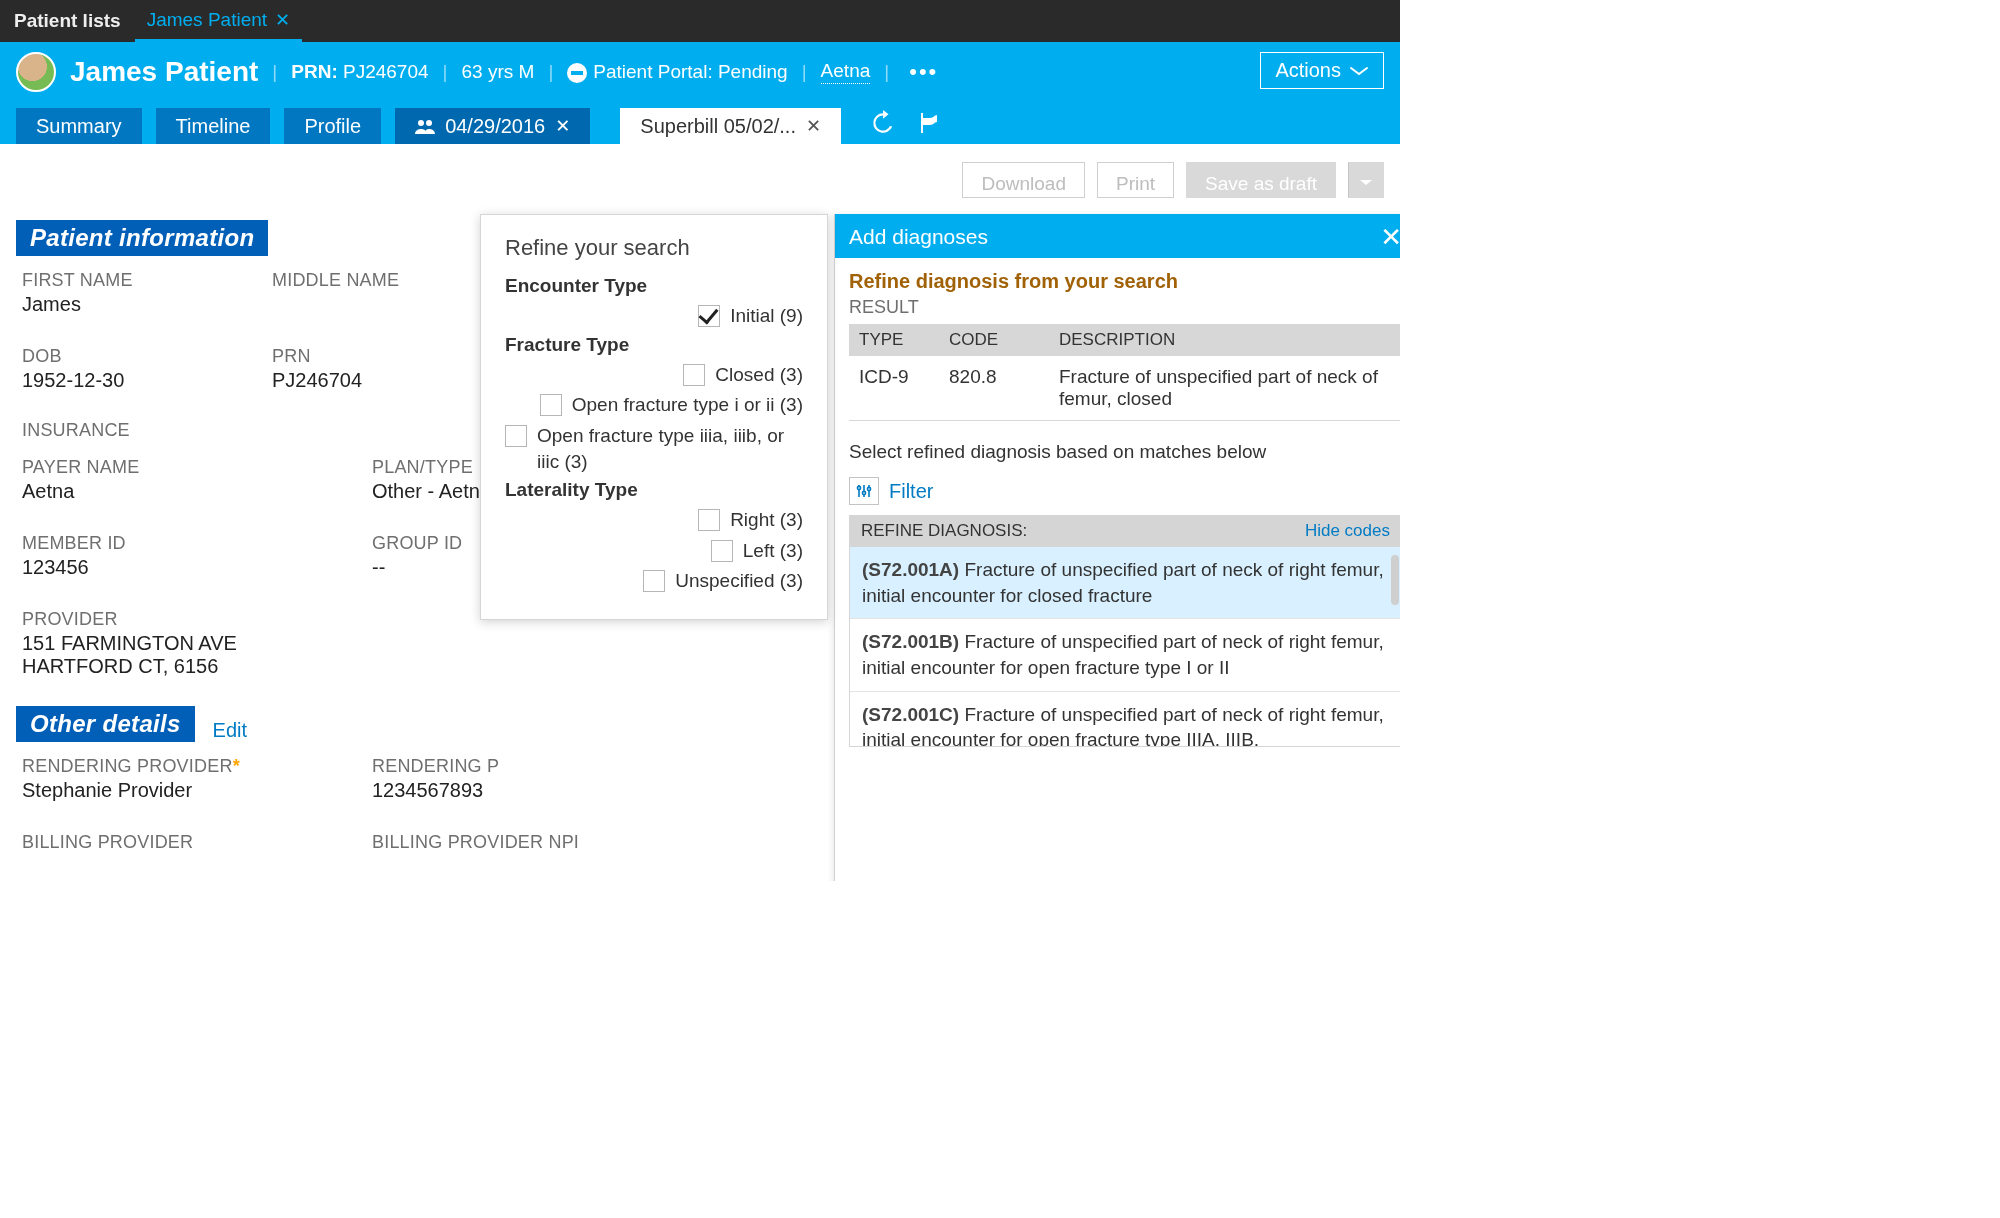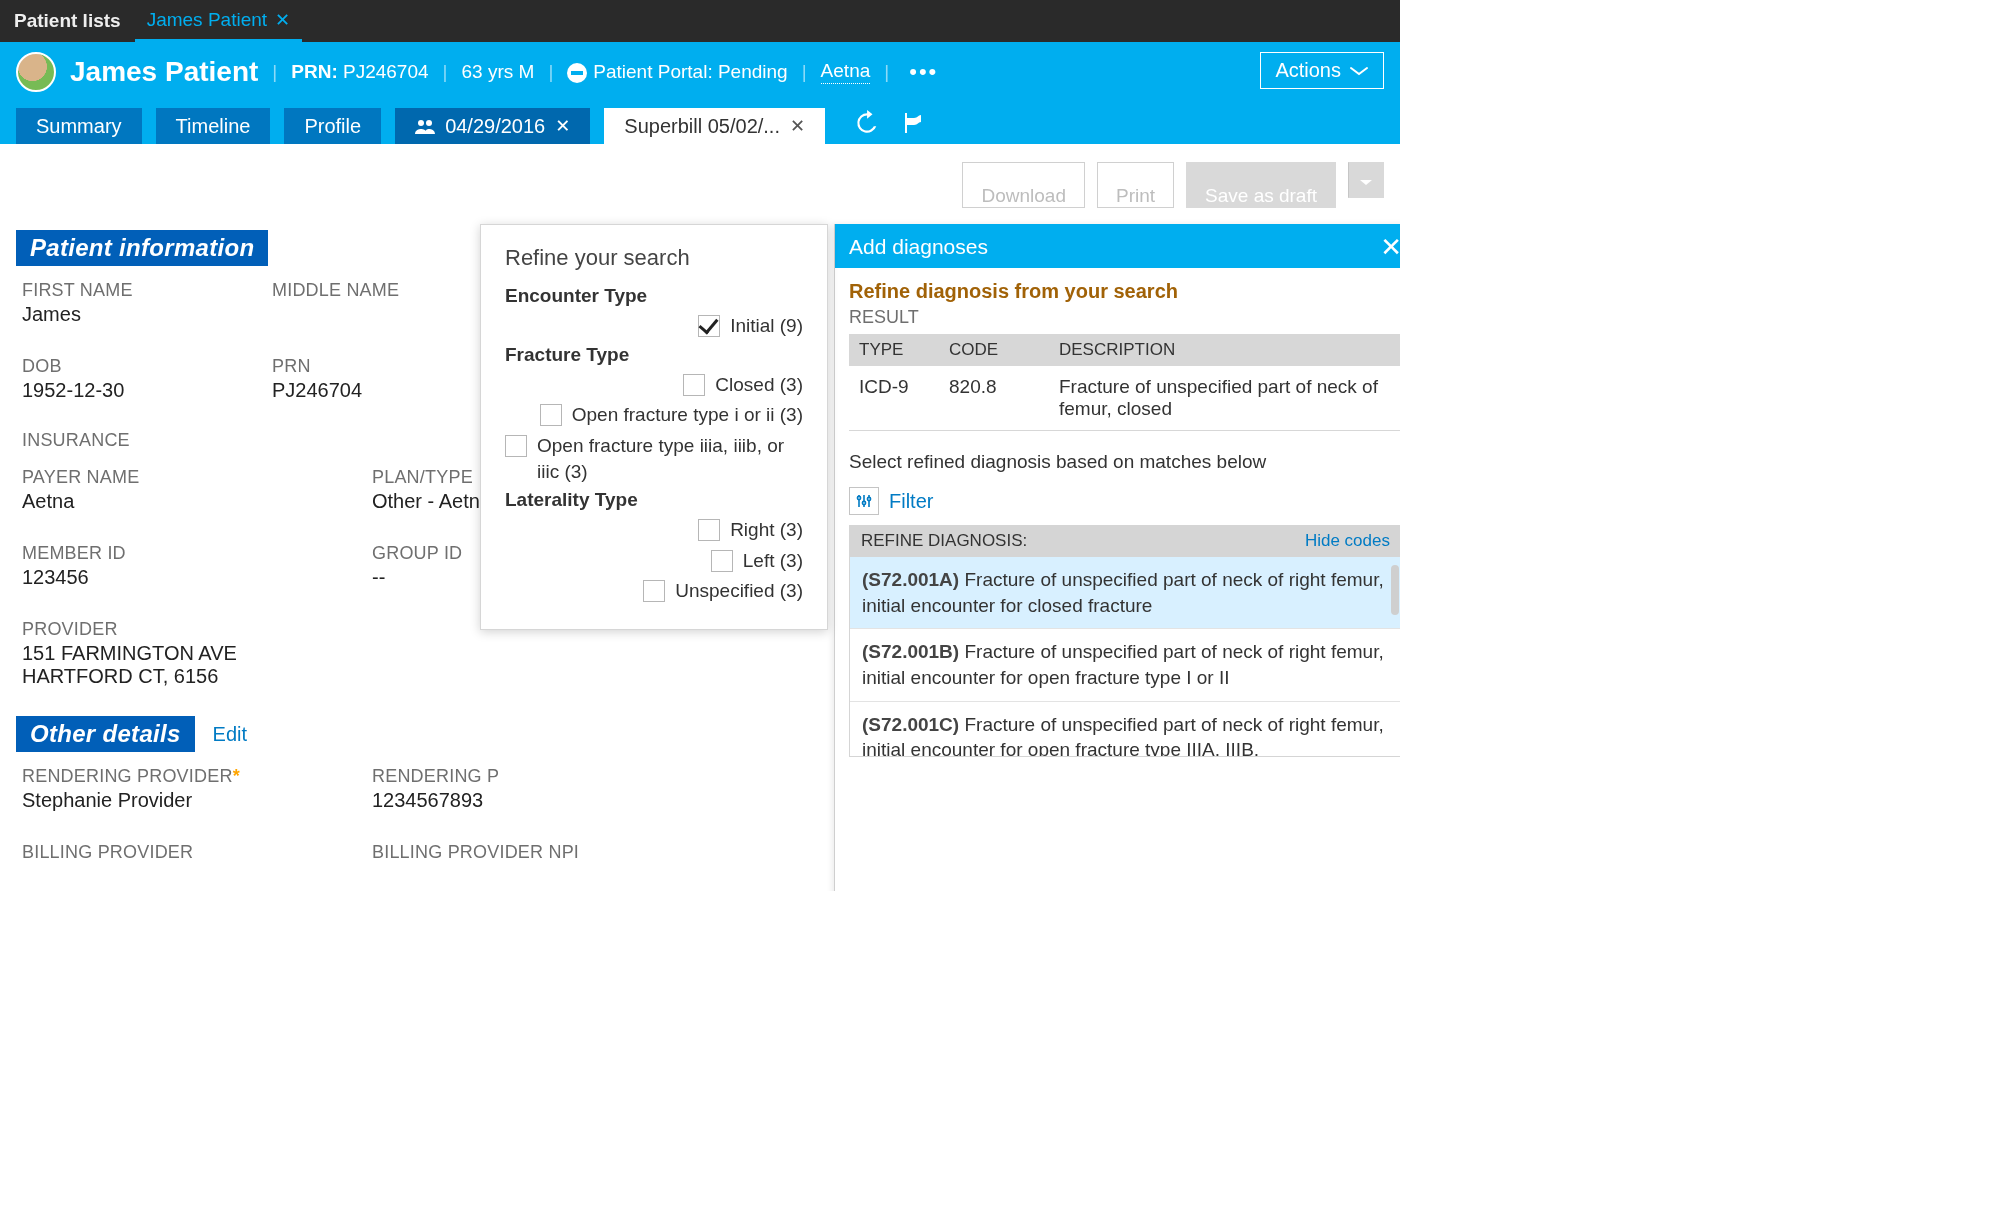--- a/index.html
+++ b/index.html
@@ -21,29 +21,29 @@
   .underline-dotted { border-bottom: 1px dotted #fff; padding-bottom: 1px; }
   .status-icon { display: inline-block; width: 20px; height: 20px; border-radius: 50%; background: #fff; position: relative; vertical-align: middle; margin-right: 6px; }
   .status-icon::after { content:""; position:absolute; left:4px; right:4px; top:8px; height:4px; background:#00aeef; }
   .dots-menu { font-size: 22px; letter-spacing: 2px; padding: 0 6px; cursor: pointer; }
   .actions-btn { position: absolute; right: 16px; top: 10px; border: 1px solid #fff; color: #fff; padding: 6px 14px; font-size: 20px; display: flex; align-items: center; gap: 8px; cursor: pointer; background: transparent;}
   .chevron-down { display:inline-block; border-left:6px solid transparent; border-right:6px solid transparent; border-top:7px solid #fff; transform: scaleY(0.7); }
 
   .subtabs { display: flex; align-items: flex-end; gap: 14px; margin-top: 12px; height: 40px; }
   .subtab { background: #0077c0; color: #fff; padding: 6px 20px; height: 36px; display: flex; align-items: center; gap: 10px; font-size: 20px; cursor:pointer; }
   .subtab.darker { background: #0068ae; }
-  .subtab.active { background: #fff; color: #333; }
+  .subtab.active { background: #fff; color: #333; margin-left: 16px; }
   .subtab .close-x { font-size: 18px; }
   .subtab svg { fill:#fff; }
   .history-icon, .flag-icon { fill:#fff; cursor:pointer; }
   .subtab-icons { display:flex; align-items:center; gap:22px; padding-left:14px; padding-bottom:8px; }
 
   
   .action-row { display:flex; justify-content:flex-end; gap:12px; padding: 18px 16px 22px 16px; }
-  .action-row button { border:1px solid #d0d0d0; background:#fff; color:#bdbdbd; font-size:19px; padding:22px 18px; height:36px; cursor:pointer; font-family:inherit; }
+  .action-row button { border:1px solid #d0d0d0; background:#fff; color:#bdbdbd; font-size:19px; padding:10px 18px; height:36px; cursor:pointer; font-family:inherit; }
   .action-row .save-draft { background:#d9d9d9; border-color:#d9d9d9; color:#fff; }
   .action-row .save-caret { width:36px; padding:0; background:#d9d9d9; border-color:#d9d9d9; border-left-color:#c6c6c6; }
 
   
   .content { padding: 0 16px; position:relative; }
   .section-header { background:#015fb8; color:#fff; font-size:24px; font-style:italic; padding:4px 14px; display:inline-block; font-weight:600; letter-spacing:0.3px; }
   .info-grid { display:flex; gap:30px; margin: 14px 0 28px 6px; flex-wrap:wrap; }
   .info-col { display:flex; flex-direction:column; gap:30px; min-width:200px; }
   .field-label { color:#6f6f6f; font-size:18px; letter-spacing:0.2px; }
   .field-value { color:#222; font-size:20px; margin-top:2px; }
@@ -207,21 +207,21 @@
           <span class="field-label">PLAN/TYPE</span>
           <span class="field-value">Other - Aetna</span>
         </div>
       <div class="field">
           <span class="field-label">GROUP ID</span>
           <span class="field-value">--</span>
         </div>
     </div>
   </div>
 
-  <div style="display:flex;align-items:center;margin-top:15px">
+  <div style="display:flex;align-items:flex-end;margin-top:15px">
     <div class="section-header">Other details</div>
     <span class="edit-link">Edit</span>
   </div>
 
   <div class="info-grid">
     <div class="info-col" style="width:320px">
       <div class="field">
           <span class="field-label"><span>RENDERING PROVIDER</span><span class="asterisk">*</span></span>
           <span class="field-value">Stephanie Provider</span>
         </div>

